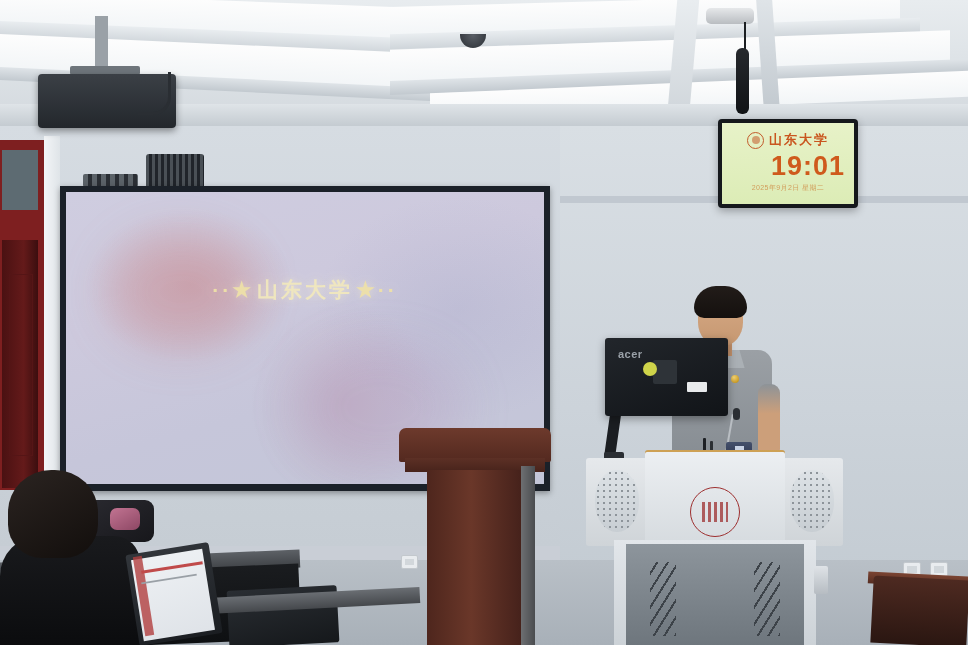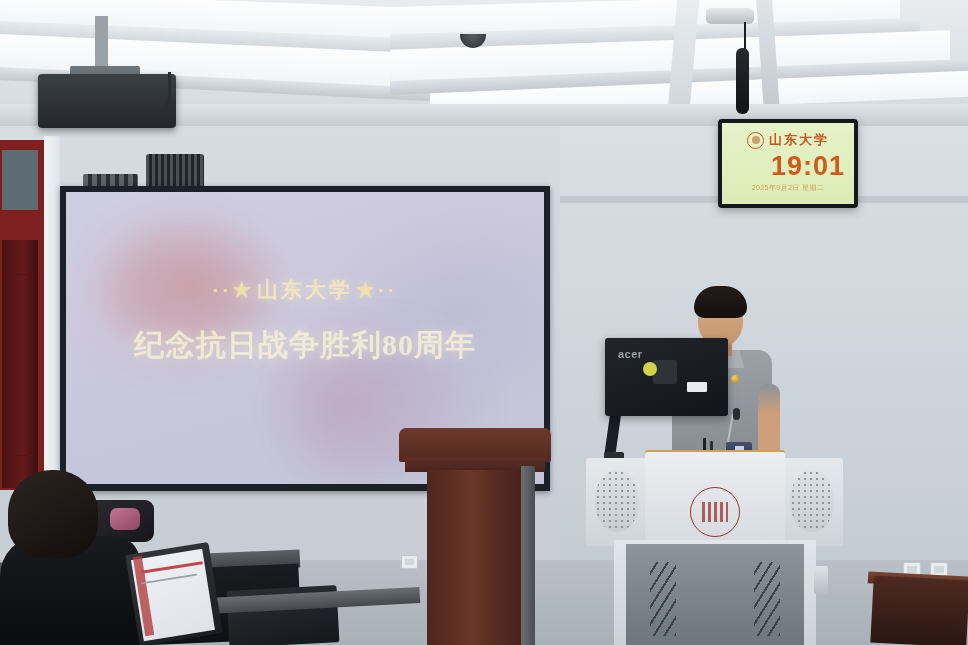--- a/index.html
+++ b/index.html
@@ -272,21 +272,20 @@
 
   <div id="screen-frame" class="abs">
     <div id="screen" class="abs">
       <div class="haze" style="left:40px;top:40px;width:150px;height:120px;background:rgba(200,110,110,.22);"></div>
       <div class="haze" style="left:230px;top:150px;width:170px;height:130px;background:rgba(170,130,170,.18);"></div>
 
       <div id="slide-inner">
         <div id="slide-part">
           <span class="st">··★</span><span>山东大学</span><span class="st">★··</span>
         </div>
-        <div id="slide-title">纪念抗日战争胜利80周年</div>
       </div>
     </div>
   </div>
 
   <div id="clock-frame" class="abs">
     <div id="clock-screen" class="abs">
       <div id="clock-logo-row">
         <span id="clock-seal">
             <i></i>
           </span>

